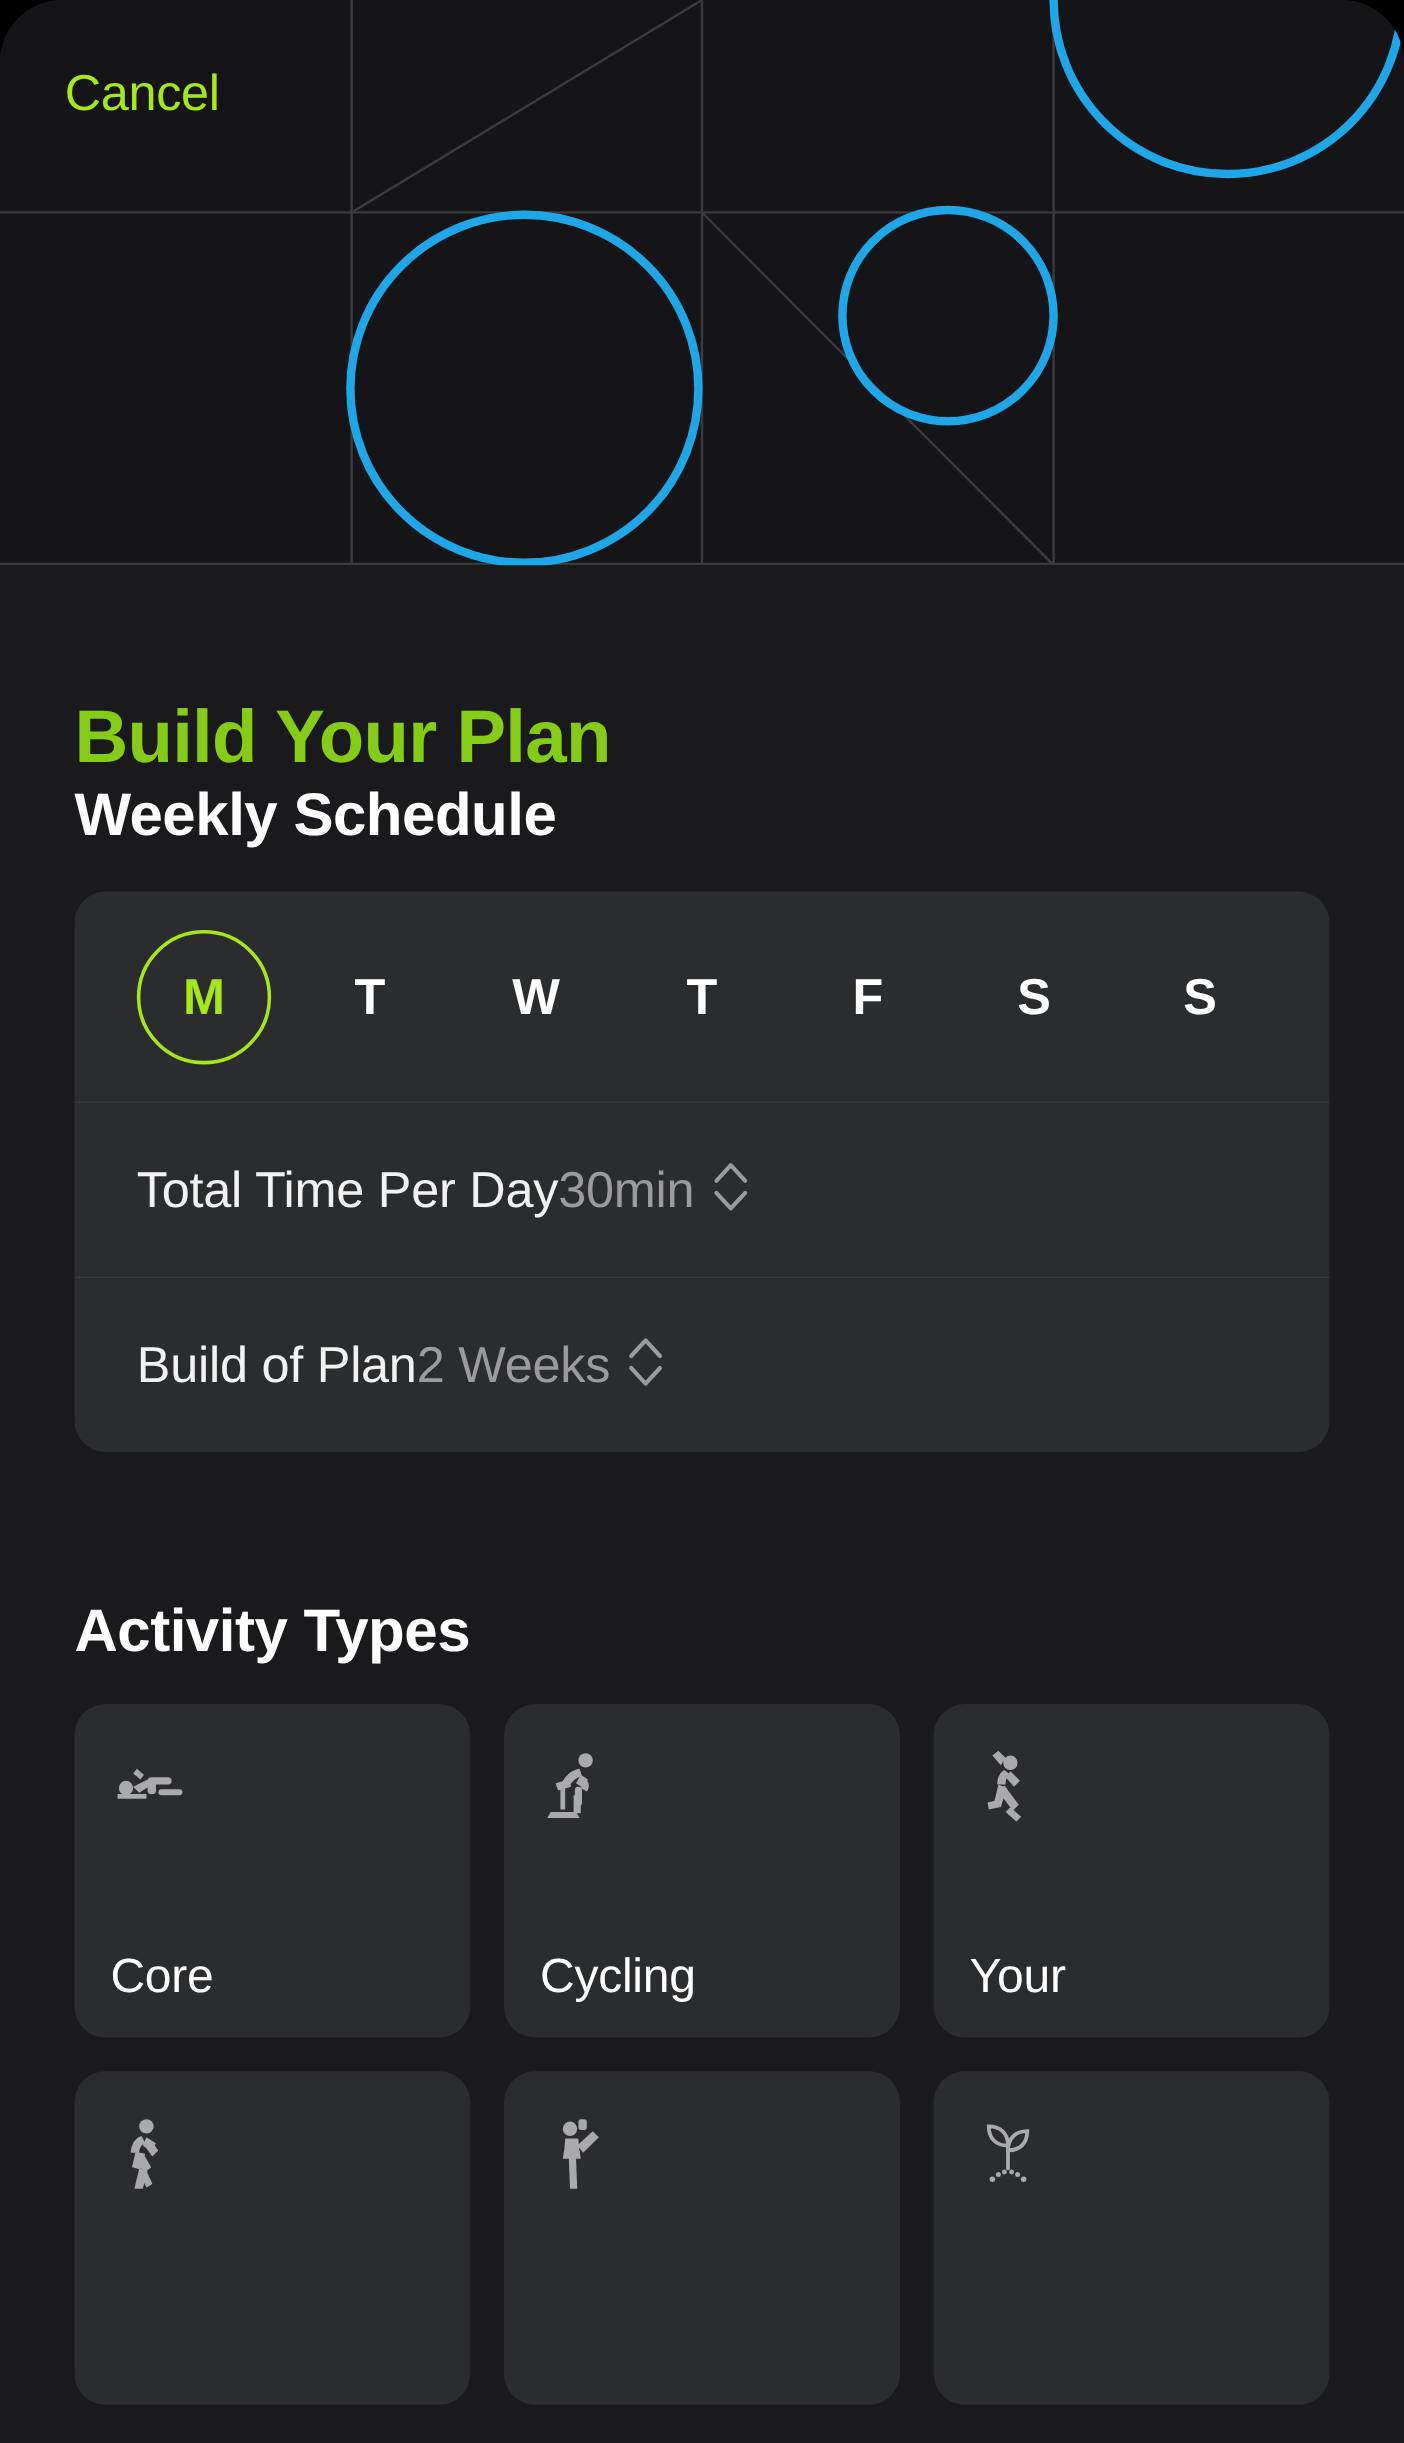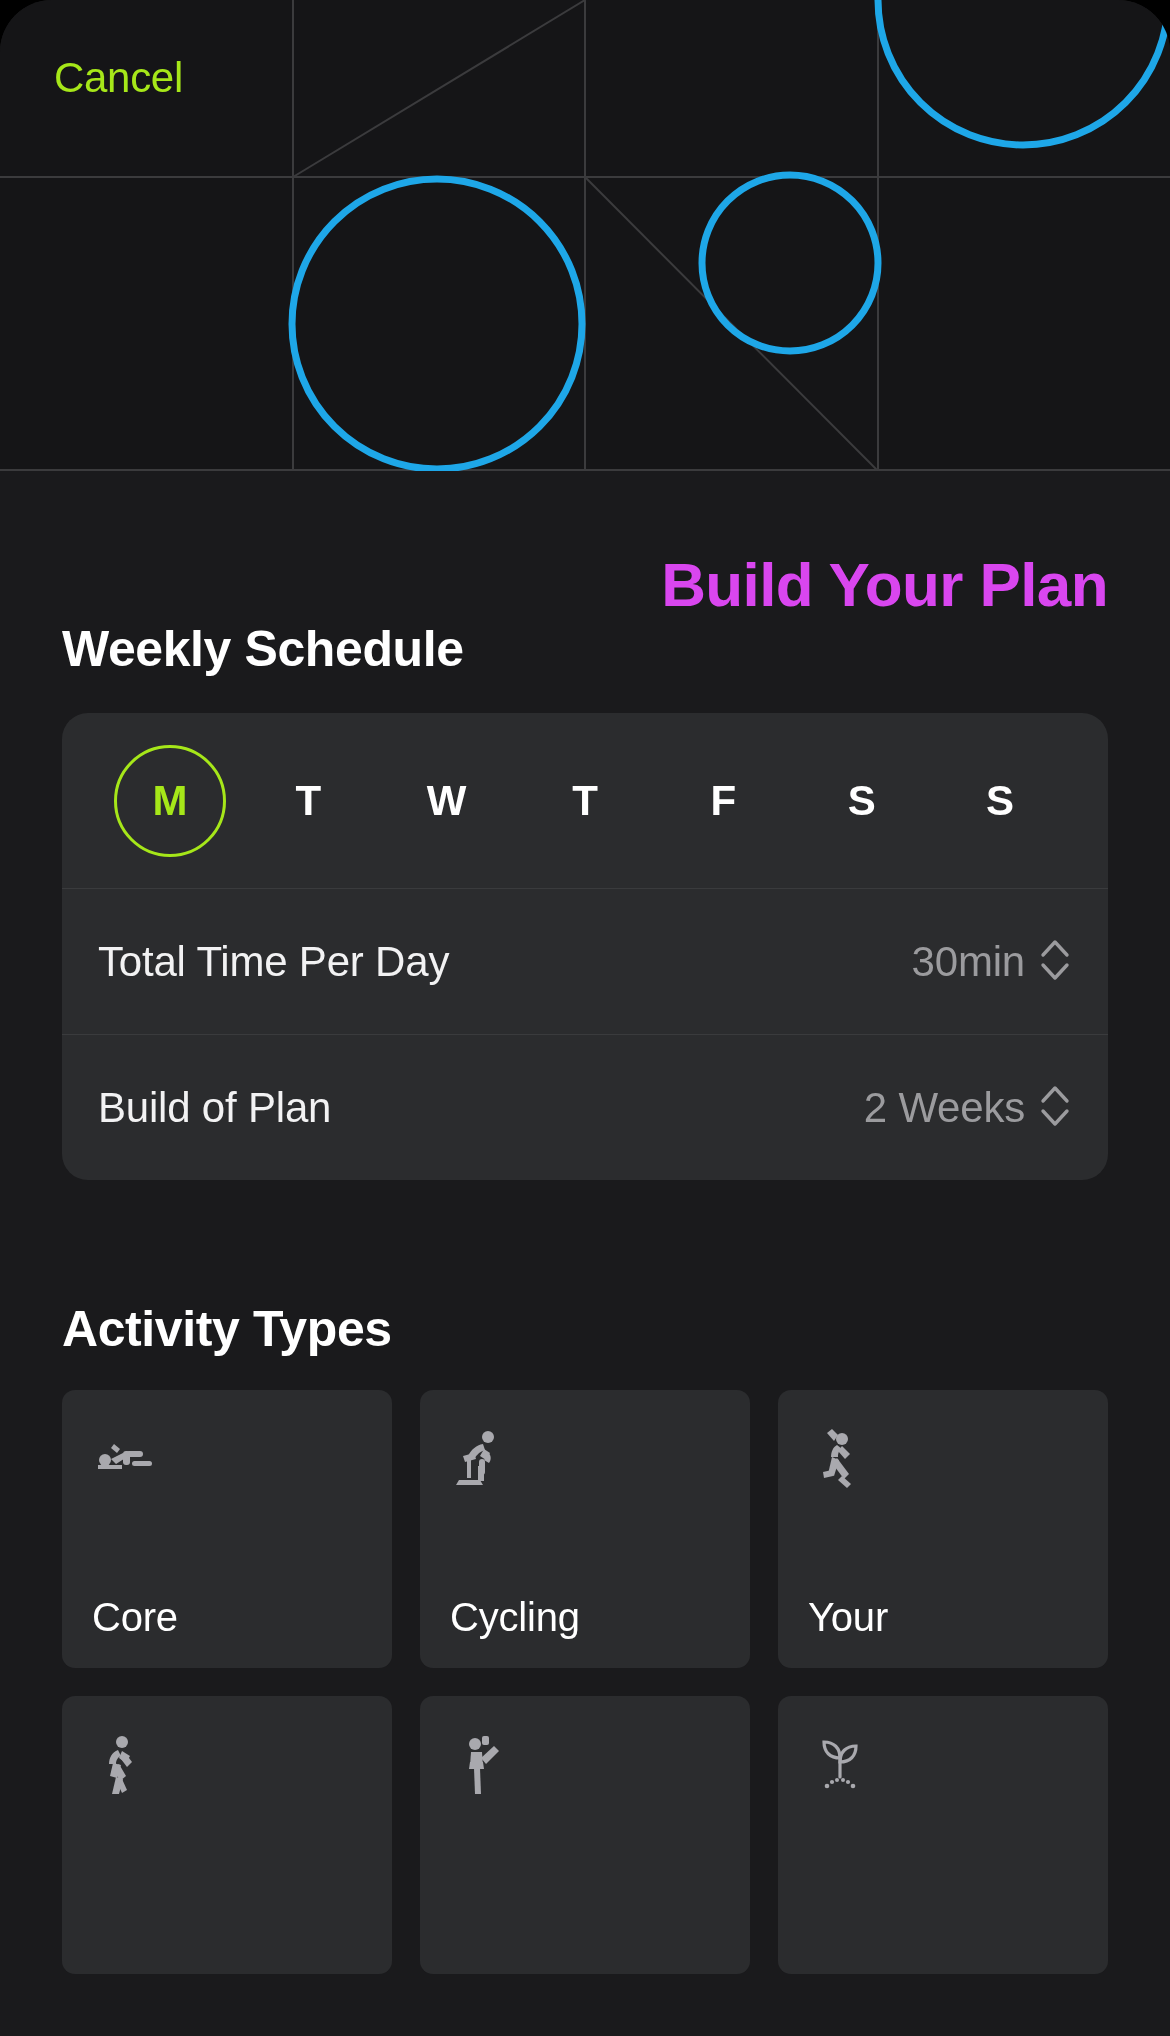--- a/index.html
+++ b/index.html
@@ -36,26 +36,26 @@
     font-family:"Liberation Sans", sans-serif;
     cursor:pointer;
     z-index:5;
     padding:4px 2px;
   }
 
   
   .content { padding:0 62px; }
 
   .page-title {
-    text-align:right;
-    color:#d946ef;
+    text-align:left;
+    color:#84cc16;
     font-size:62px;
     font-weight:bold;
     letter-spacing:-0.6px;
-    margin-top:78px;
+    margin-top:108px;
   }
 
   .section-title {
     color:#FFFFFF;
     font-size:50px;
     font-weight:bold;
     letter-spacing:-0.4px;
     margin-bottom:35px;
   }
   .section-title.activity { margin-top:120px; margin-bottom:32px; }
@@ -87,22 +87,21 @@
   .day.selected {
     color:#A6E719;
     border-color:#A6E719;
   }
 
   .divider { height:1px; background:#3A3B3D; margin-left:0; }
 
   .list-row {
     display:flex;
     align-items:center;
-    justify-content:space-between;
-    padding:0 36px;
+    padding:0 52px;
     height:145px;
     cursor:pointer;
   }
   .list-label {
     color:#F2F2F3;
     font-size:42px;
     letter-spacing:-0.2px;
   }
   .list-value-wrap {
     display:flex;
@@ -117,21 +116,21 @@
   .stepper-icon { display:block; }
 
   
   .grid {
     display:grid;
     grid-template-columns:repeat(3, 1fr);
     gap:28px;
   }
   .activity-card {
     background:#2B2C2E;
-    border-radius:13px;
+    border-radius:26px;
     height:278px;
     padding:36px 30px 28px 30px;
     display:flex;
     flex-direction:column;
     justify-content:space-between;
     cursor:pointer;
   }
   .activity-icon { width:64px; height:64px; color:#A9A9AE; }
   .activity-icon svg { display:block; width:100%; height:100%; }
   .activity-label {

